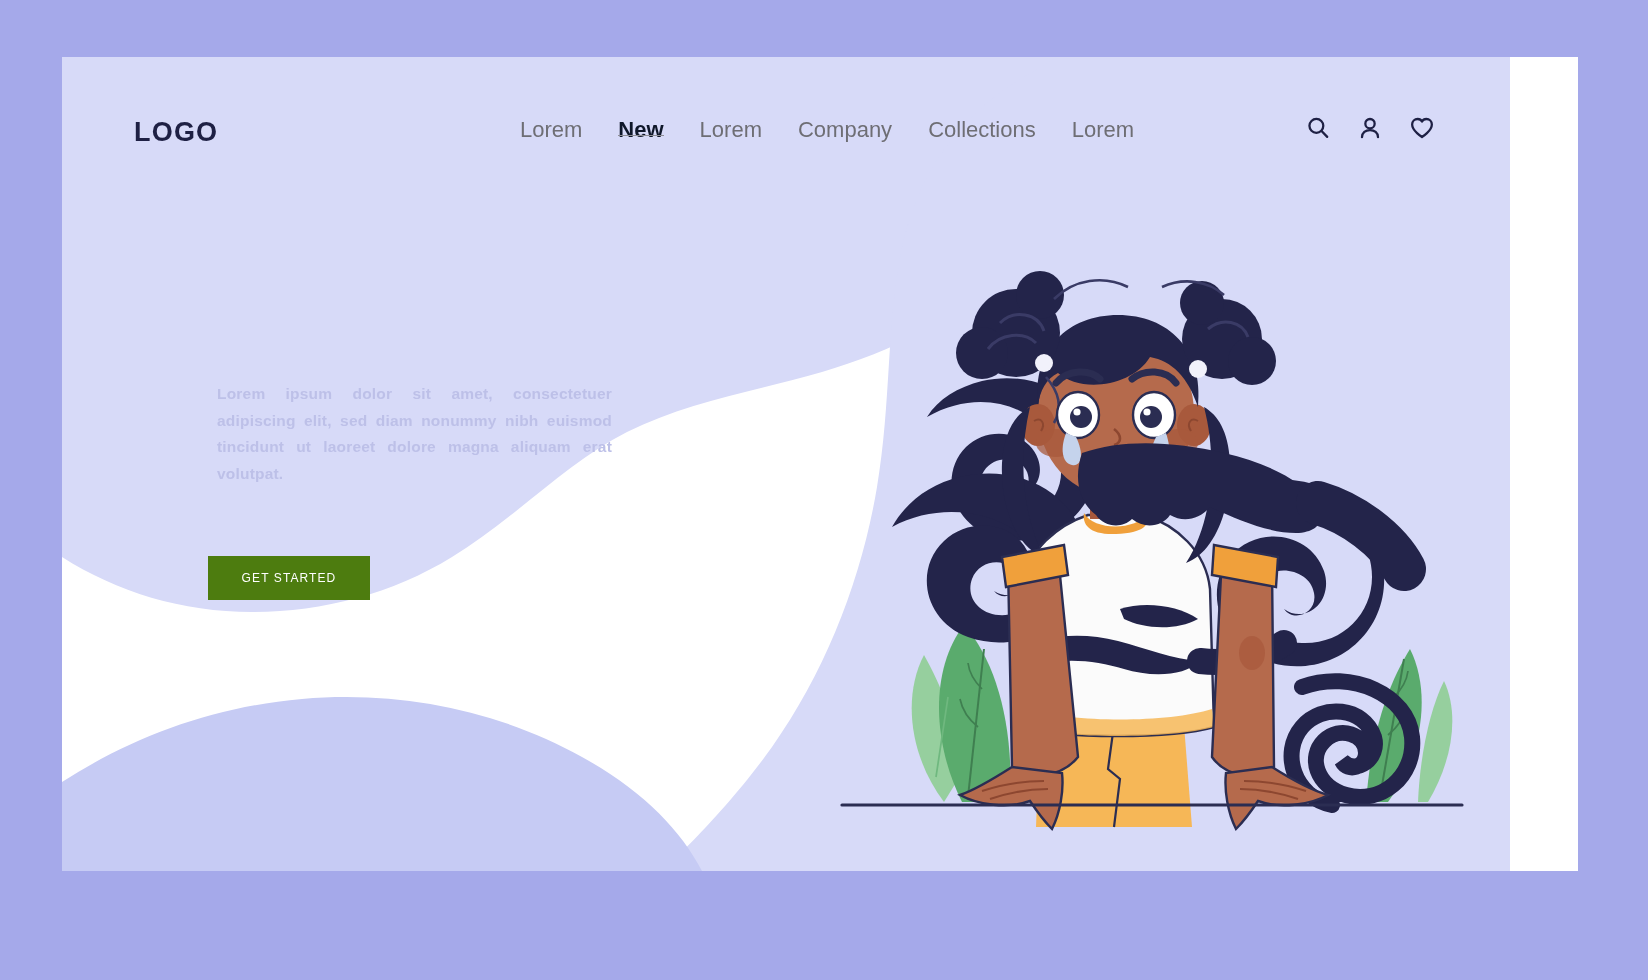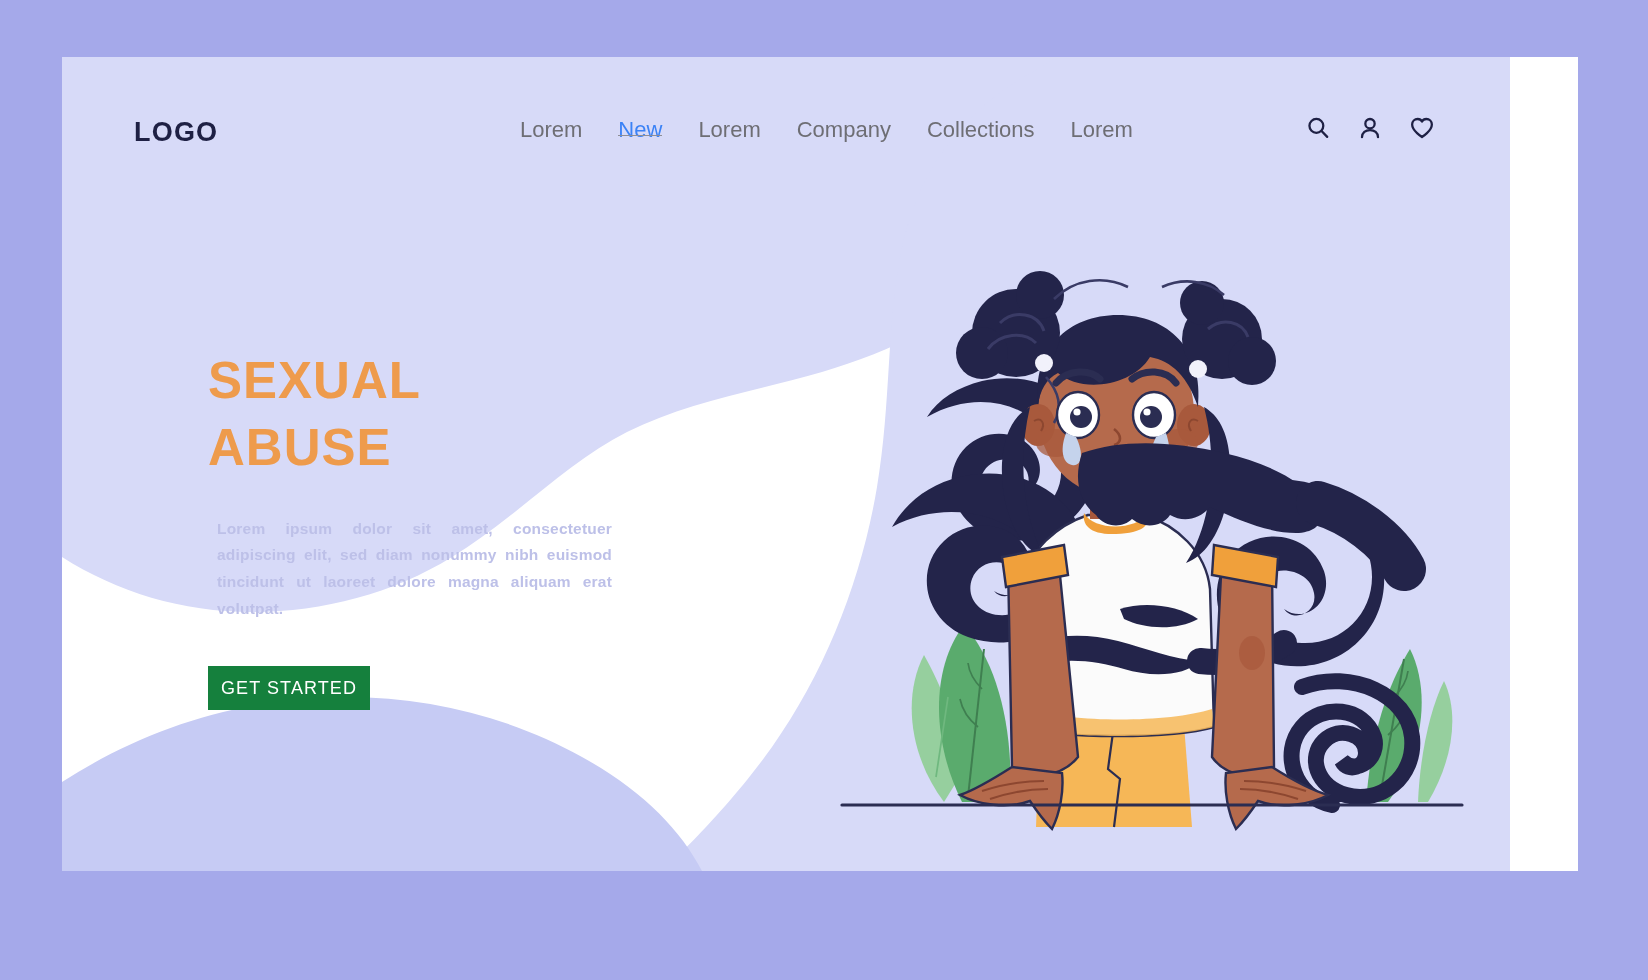--- a/index.html
+++ b/index.html
@@ -36,21 +36,21 @@
   .nav{
     position:absolute;left:440px;top:60px;
     display:flex;align-items:center;gap:0px;
   }
   .nav-item{
     font-size:22px;color:#6e6e74;
     padding:0 18px;cursor:pointer;white-space:nowrap;
     position:relative;
   }
   .nav-item.active{
-    color:#3b82f6;font-weight:normal;
+    color:#0f172a;font-weight:bold;
   }
   .nav-item.active::after{
     content:"";position:absolute;left:18px;right:18px;
     bottom:7px;height:1px;background:#8e8e96;
   }
   .icons{
     position:absolute;right:75px;top:58px;
     display:flex;align-items:center;gap:26px;
   }
   .icons .ic{width:26px;height:26px;cursor:pointer;display:block;}
@@ -62,24 +62,24 @@
   .headline{
     font-size:51px;font-weight:bold;color:#ee9b4c;
     line-height:1.32;letter-spacing:1px;margin:0;
   }
   .body-copy{
     margin:34px 0 0 9px;width:395px;
     font-size:15.5px;font-weight:bold;line-height:1.72;
     color:#bdc0e8;text-align:justify;letter-spacing:.2px;
   }
   .cta{
-    margin-top:44px;
+    margin-top:68px;
     width:162px;height:44px;
-    background:#15803d;border:none;
-    color:#ffffff;font-size:18px;letter-spacing:1.1px;
+    background:#4d7c0f;border:none;
+    color:#ffffff;font-size:12px;letter-spacing:1.1px;
     font-family:"Liberation Sans", sans-serif;
     cursor:pointer;display:block;
   }
 
   
   .illu{position:absolute;left:770px;top:200px;width:640px;height:580px;z-index:4;}
   .illu svg{display:block;}
 </style>
 </head>
 <body>
@@ -134,24 +134,20 @@
           <path d="M4.6 20.5c0-4.1 3.3-6.6 7.4-6.6s7.4 2.5 7.4 6.6"></path>
         </svg>
         <svg class="ic" viewBox="0 0 24 24" fill="none" stroke="#1e2044" stroke-width="2.1" stroke-linejoin="round">
           <path d="M12 20.3S2.9 14.6 2.9 8.8C2.9 5.9 5.2 3.7 8 3.7c1.8 0 3.3 1 4 2.4
                    .7-1.4 2.2-2.4 4-2.4 2.8 0 5.1 2.2 5.1 5.1 0 5.8-9.1 11.5-9.1 11.5z"></path>
         </svg>
       </div>
     </div>
 
     <div class="hero">
-      <h1 class="headline">
-        <span>SEXUAL</span><br>
-        <span>ABUSE</span>
-      </h1>
       <p class="body-copy">Lorem ipsum dolor sit amet, consectetuer adipiscing elit, sed diam nonummy nibh euismod tincidunt ut laoreet dolore magna aliquam erat volutpat.</p>
       <button class="cta">GET STARTED</button>
     </div>
 
     <div class="illu">
       <svg width="640" height="580" viewBox="0 0 640 580">
 
         <g>
           <path d="M112,545 C78,500 70,440 92,398 C110,430 126,470 130,516 Z" fill="#96cf9e"></path>
           <path d="M130,545 C100,485 98,412 132,368 C164,404 182,468 178,545 Z" fill="#5aab6d"></path>

